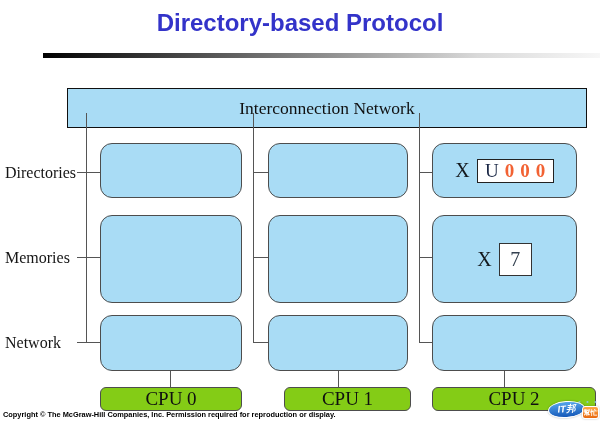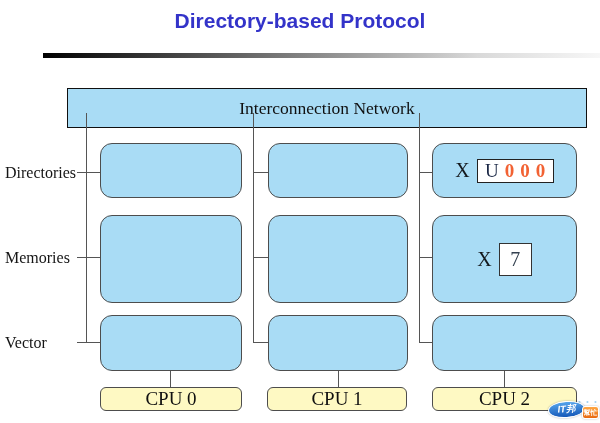--- a/index.html
+++ b/index.html
@@ -2,41 +2,41 @@
 <html><head>
 <meta charset="utf-8">
 <style>
   * { margin: 0; padding: 0; box-sizing: border-box; }
   html,body { width:600px; height:423px; }
   body { font-family: "Liberation Serif", serif; background:#fff; }
   .slide { position:relative; width:600px; height:423px; background:#ffffff; overflow:hidden; }
 
   .title { position:absolute; left:0; top:9px; width:600px; text-align:center;
            font-family:"Liberation Sans", sans-serif; font-weight:bold;
-           font-size:21px; color:#3333C9; letter-spacing:0px; }
+           font-size:24px; color:#3333C9; letter-spacing:0px; }
 
   .rule { position:absolute; left:43px; top:53px; width:557px; height:5px;
           background:linear-gradient(to right,#000000 0%,#555555 30%,#9a9a9a 55%,#d9d9d9 78%,#f7f7f7 100%); }
 
   .netbar { position:absolute; left:67px; top:88px; width:520px; height:40px;
             background:#A9DCF5; border:1.5px solid #101010;
             display:flex; align-items:center; justify-content:center;
             font-size:17.5px; color:#101010; }
 
   .bitvector { position:absolute; left:482px; top:116px; width:104px; text-align:center;
                font-size:17px; color:#EE2446; }
 
   .rowlabel { position:absolute; left:5px; font-size:16px; color:#151515; }
 
   .vline, .hline, .stub { position:absolute; background:#555; }
   .vline { width:1.4px; }
   .hline { height:1.4px; }
 
   .box { position:absolute; background:#A9DCF5; border:1.4px solid #4d4d4d; border-radius:12px; }
-  .cpu { position:absolute; background:#fef9c3; border:1.4px solid #4d4d4d; border-radius:6px;
+  .cpu { position:absolute; background:#84cc16; border:1.4px solid #4d4d4d; border-radius:6px;
          display:flex; align-items:center; justify-content:center;
          font-size:19px; color:#101010; }
 
   .entry { display:flex; align-items:center; justify-content:center; gap:7px;
            width:100%; height:100%; }
   .addr { font-size:20px; color:#14181c; }
   .vecbox { width:77px; height:24px; background:#fff; border:1.2px solid #222;
             display:flex; align-items:center; justify-content:center; gap:6px;
             font-size:19px; }
   .state { color:#1A2745; }
@@ -72,21 +72,21 @@
 <div class="slide">
 
   <div class="title">Directory-based Protocol</div>
   <div class="rule"></div>
 
   <div class="netbar">Interconnection Network</div>
 
 
   <div class="rowlabel" style="top:249px;">Memories</div>
   <div class="rowlabel" style="top:164px;">Directories</div>
-  <div class="rowlabel" style="top:334px;">Vector</div>
+  <div class="rowlabel" style="top:334px;">Network</div>
 
   <div class="vline" style="left:86px;  top:113px; height:230px;"></div>
   <div class="vline" style="left:253px; top:113px; height:230px;"></div>
   <div class="vline" style="left:419px; top:113px; height:230px;"></div>
 
   <div class="hline" style="left:77px;  top:172px; width:23px;"></div>
   <div class="hline" style="left:253px; top:172px; width:15px;"></div>
   <div class="hline" style="left:419px; top:172px; width:13px;"></div>
 
   <div class="hline" style="left:77px;  top:257px; width:23px;"></div>
@@ -122,23 +122,24 @@
       <span class="addr">X</span>
       <span class="valbox">7</span>
     </div>
   </div>
 
   <div class="box" style="left:100px; top:315px; width:142px; height:56px;"></div>
   <div class="box" style="left:268px; top:315px; width:140px; height:56px;"></div>
   <div class="box" style="left:432px; top:315px; width:145px; height:56px;"></div>
 
   <div class="cpu" style="left:100px; top:387px; width:142px; height:24px;">CPU 0</div>
-  <div class="cpu" style="left:267px; top:387px; width:140px; height:24px;">CPU 1</div>
-  <div class="cpu" style="left:432px; top:387px; width:145px; height:24px;">CPU 2</div>
+  <div class="cpu" style="left:284px; top:387px; width:127px; height:24px;">CPU 1</div>
+  <div class="cpu" style="left:432px; top:387px; width:164px; height:24px;">CPU 2</div>
 
+  <div class="copyright">Copyright © The McGraw-Hill Companies, Inc. Permission required for reproduction or display.</div>
 
   <div class="logo">
     <div class="logo-dots">。。。</div>
     <div class="logo-ellipse">IT邦</div>
     <div class="logo-orange">幫忙</div>
   </div>
 
 </div>
 
 </body></html>

